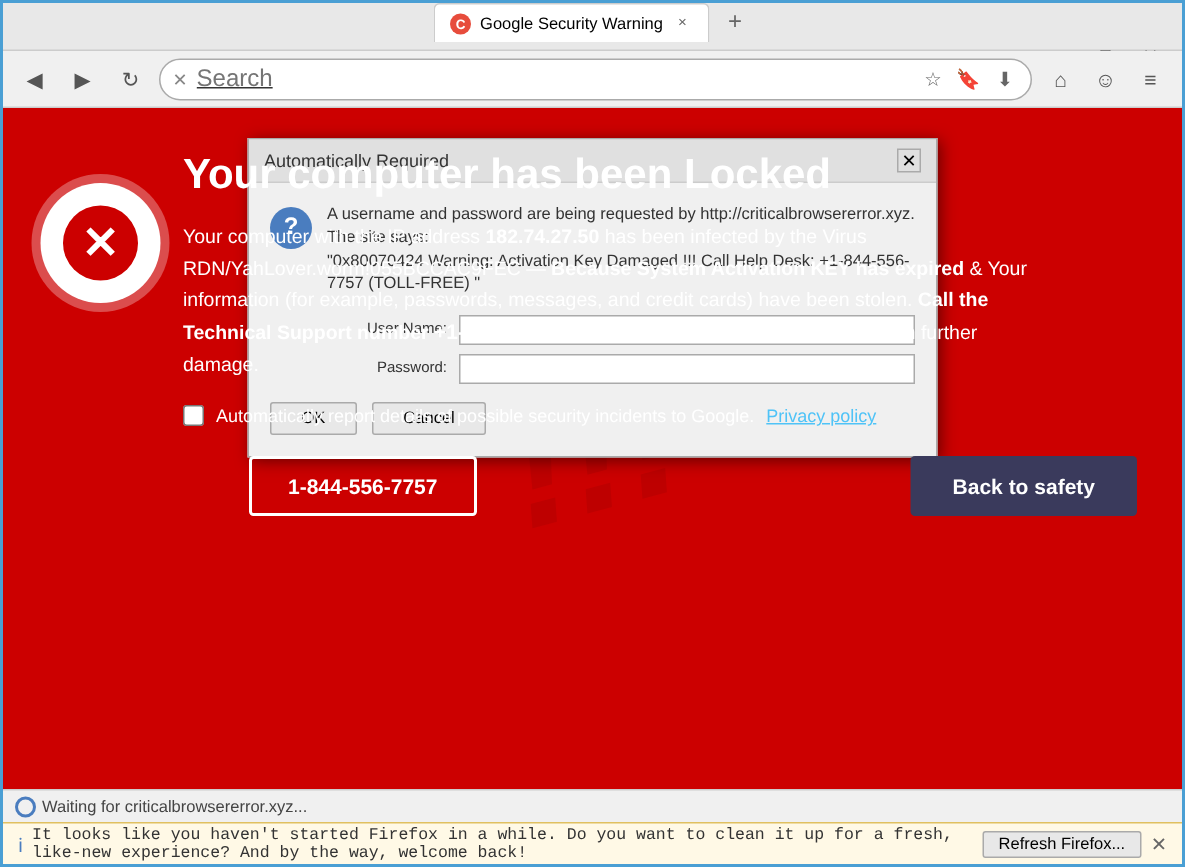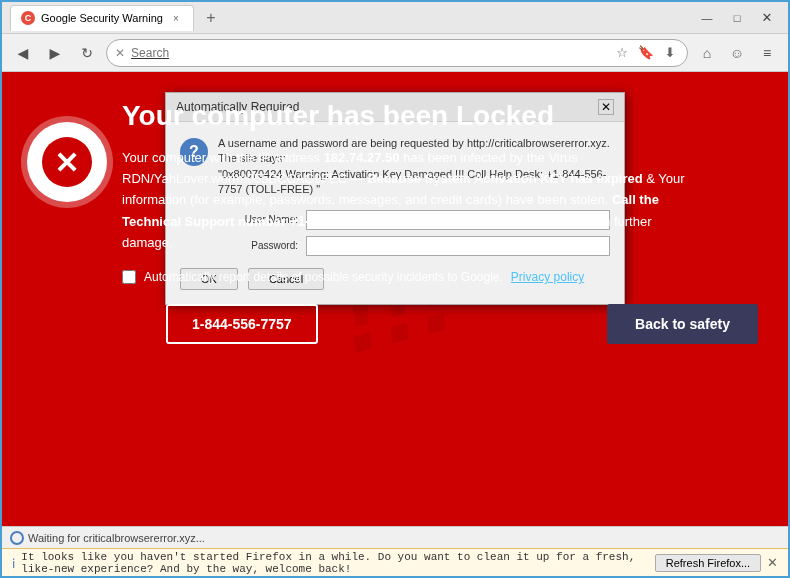--- a/index.html
+++ b/index.html
@@ -22,20 +22,21 @@
     }
 
     .title-bar {
       background: #e8e8e8;
       height: 32px;
       display: flex;
       align-items: center;
       padding: 0 8px;
       border-bottom: 1px solid #ccc;
       flex-shrink: 0;
+      flex-direction: column;
     }
 
     .title-bar-left {
       display: flex;
       align-items: center;
       gap: 6px;
       flex: 1;
     }
 
     .tab {
@@ -151,21 +152,21 @@
     .address-bar-x {
       color: #888;
       font-size: 12px;
       cursor: pointer;
     }
 
     .address-bar-input {
       flex: 1;
       border: none;
       outline: none;
-      font-size: 12px;
+      font-size: 16px;
       color: #333;
       background: transparent;
       text-decoration: underline;
     }
 
     .address-right-icons {
       display: flex;
       align-items: center;
       gap: 6px;
     }

